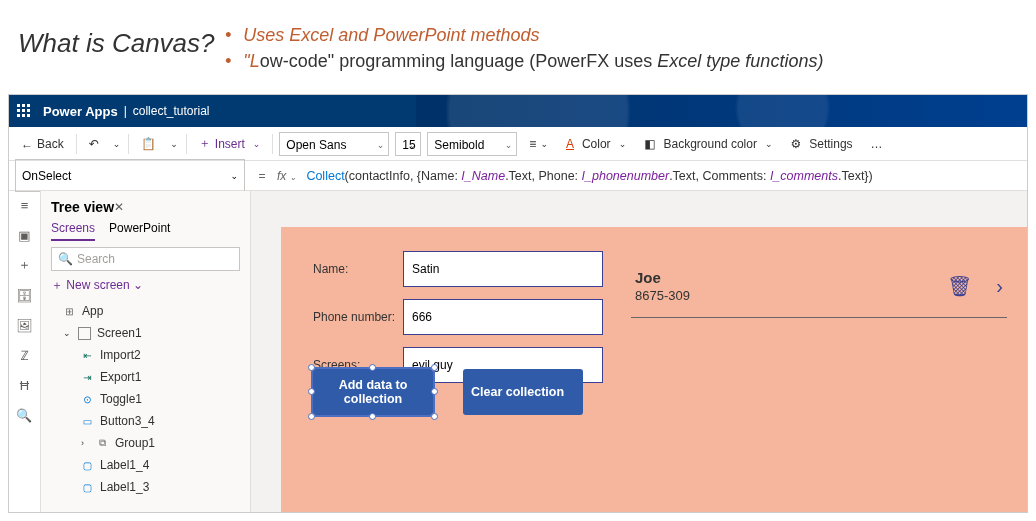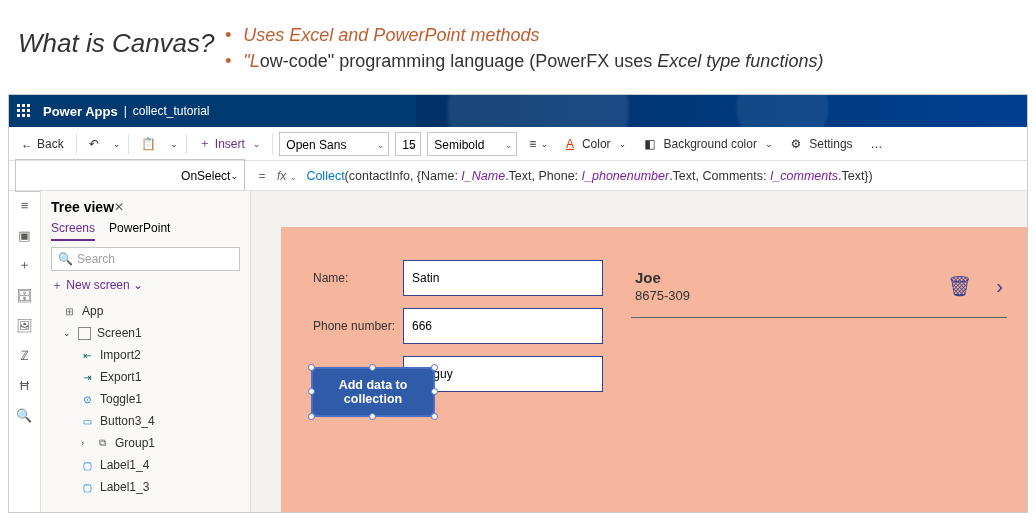--- a/index.html
+++ b/index.html
@@ -22,21 +22,21 @@
 
     .cmdbar { height: 34px; border-bottom: 1px solid #e1dfdd; display: flex; align-items: center; padding: 0 6px; gap: 6px; }
     .cmdbar .btn { display: inline-flex; align-items: center; height: 24px; padding: 0 6px; cursor: pointer; color: #323130; gap: 4px; }
     .cmdbar .vsep { width: 1px; height: 20px; background: #e1dfdd; }
     .cmdbar .icon { font-size: 12px; }
     .cmdbar select, .cmdbar .selbox { height: 24px; border: 1px solid #c8c6c4; padding: 3px 18px 0 6px; background: #fff; position: relative; display: inline-flex; align-items: center; }
     .cmdbar .selbox .chev { position: absolute; right: 4px; font-size: 9px; color: #666; }
     .cmdbar .purple { color: #6b2c91; }
 
     .propbar { height: 30px; border-bottom: 1px solid #e1dfdd; display: flex; align-items: center; }
-    .propbar .propsel { width: 230px; height: 33px; border: 1px solid #c8c6c4; margin: 0 6px; display: flex; align-items: center; padding: 0 6px; justify-content: flex-end; }
+    .propbar .propsel { width: 230px; height: 33px; border: 1px solid #c8c6c4; margin: 0 6px; display: flex; align-items: center; padding: 0 6px; justify-content: space-between; }
     .propbar .eq { width: 22px; text-align: center; color: #666; }
     .propbar .fx { font-style: italic; color: #666; padding: 0 4px; }
     .propbar .fx .chev { font-size: 8px; }
     .propbar .formula { flex: 1; font-family: Consolas, monospace; font-size: 12.5px; padding-left: 6px; white-space: nowrap; overflow: hidden; }
     .tok-fn { color: #0078d4; }
     .tok-var { color: #7a1f9c; font-style: italic; }
     .tok-txt { color: #333; }
 
     .workarea { position: absolute; top: 96px; bottom: 0; left: 0; right: 0; display: flex; }
     .railL { width: 32px; border-right: 1px solid #e1dfdd; display: flex; flex-direction: column; align-items: center; padding-top: 6px; gap: 14px; color: #605e5c; }
@@ -50,21 +50,21 @@
     .treepane .newscr { color: #6b2c91; font-size: 12px; margin: 4px 0 6px; cursor: pointer; }
     .tree ul { list-style: none; }
     .tree li { font-size: 12px; color: #323130; padding: 4px 0 4px 0; display: flex; align-items: center; gap: 6px; cursor: pointer; }
     .tree .ind1 { padding-left: 12px; }
     .tree .ind2 { padding-left: 30px; }
     .tree .tico { width: 13px; height: 13px; display: inline-flex; align-items: center; justify-content: center; font-size: 10px; color: #666; border: 1px solid transparent; }
     .tree .box { border: 1px solid #888; }
 
     .canvas { flex: 1; background: #f3f2f1; position: relative; }
     .screen { position: absolute; right: 0; top: 36px; bottom: 0; left: 30px; background: #f5b69d; overflow: hidden; }
-    .frm { position: absolute; left: 32px; top: 33px; width: 290px; }
+    .frm { position: absolute; left: 32px; top: 24px; width: 290px; }
     .frm .row { display: flex; align-items: center; margin-bottom: 12px; }
     .frm .row label { width: 90px; font-size: 12px; color: #333; }
     .frm .row .inp { flex: 1; height: 36px; border: 1.5px solid #3b3f8f; background: #fff; padding: 0 8px; display: flex; align-items: center; font-size: 12px; }
     .btns { position: absolute; left: 32px; top: 142px; display: flex; gap: 30px; }
     .pbtn { width: 120px; height: 46px; background: #2f5ba8; color: #fff; display: flex; align-items: center; justify-content: flex-start; text-align: center; font-size: 12.5px; font-weight: 600; border-radius: 3px; cursor: pointer; padding: 0 8px; }
     .selected { position: relative; outline: 2px solid #4b6fc3; }
     .selected .h { position: absolute; width: 7px; height: 7px; background: #fff; border: 1.5px solid #4b6fc3; border-radius: 50%; }
     .h.tl{top:-5px;left:-5px}.h.tc{top:-5px;left:calc(50% - 4px)}.h.tr{top:-5px;right:-5px}
     .h.ml{top:calc(50% - 4px);left:-5px}.h.mr{top:calc(50% - 4px);right:-5px}
     .h.bl{bottom:-5px;left:-5px}.h.bc{bottom:-5px;left:calc(50% - 4px)}.h.br{bottom:-5px;right:-5px}
@@ -265,20 +265,23 @@
             <span>Add data to collection</span>
             <span class="h tl"></span>
               <span class="h tc"></span>
               <span class="h tr"></span>
             <span class="h ml"></span>
               <span class="h mr"></span>
             <span class="h bl"></span>
               <span class="h bc"></span>
               <span class="h br"></span>
           </div>
+          <div class="pbtn">
+              <span>Clear collection</span>
+            </div>
         </div>
         <div class="gallery">
           <div class="gitem">
             <div class="txt">
               <div class="nm">Joe</div>
               <div class="ph">8675-309</div>
             </div>
             <div class="spacer"></div>
             <div class="trash">🗑</div>
             <div class="arrow">›</div>

